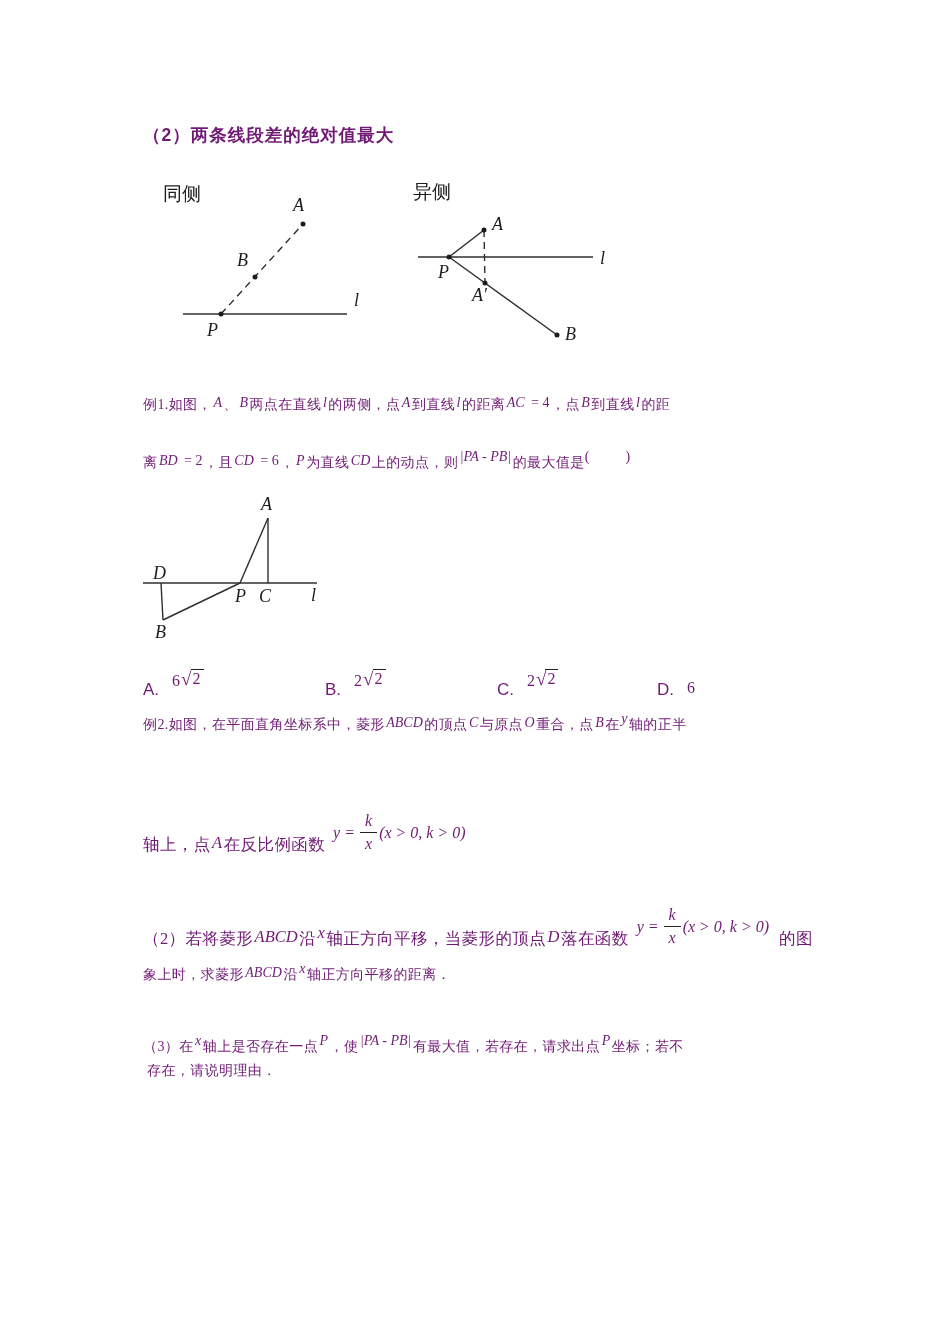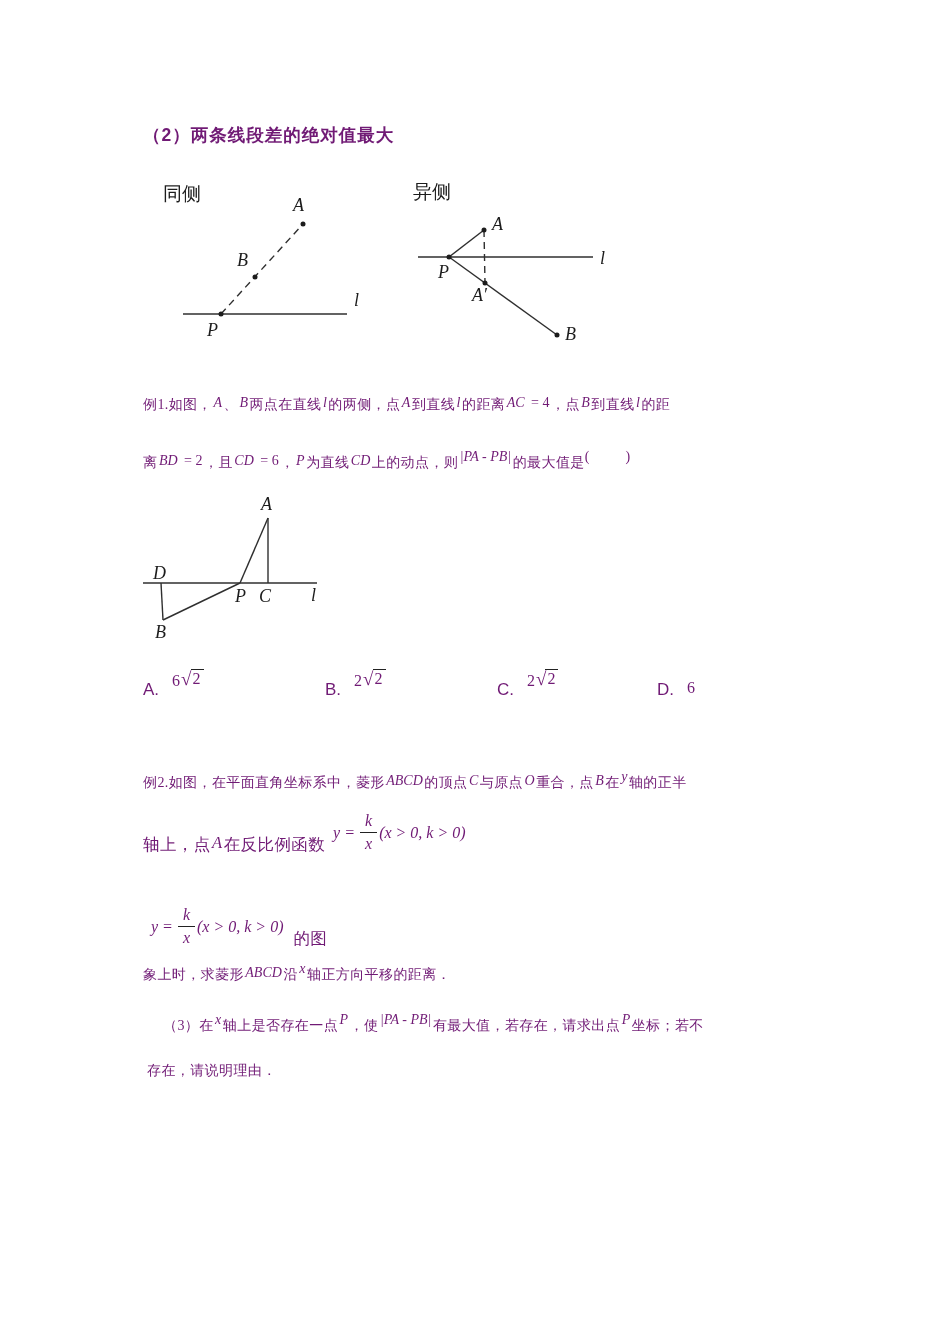--- a/index.html
+++ b/index.html
@@ -159,46 +159,47 @@
         <span class="sqrt-sign">√</span>
         <span class="sqrt-rad">2</span>
       </span>
   </div>
   <div class="option" style="left:657px;">
     <span class="opt-letter">D.</span><span class="opt-val" style="top:-2px;">
         <span class="opt-coef">6</span>
       </span>
   </div>
 
-  <div class="line" style="left:143px;top:770px;"><span>例2.如图，在平面直角坐标系中，菱形</span><span class="math">ABCD</span><span>的顶点</span><span class="math">C</span><span>与原点</span><span class="math">O</span><span>重合，点</span><span class="math">B</span><span>在</span><span class="math raised">y</span><span>轴的正半</span></div>
+  <div class="line" style="left:143px;top:712px;"><span>例2.如图，在平面直角坐标系中，菱形</span><span class="math">ABCD</span><span>的顶点</span><span class="math">C</span><span>与原点</span><span class="math">O</span><span>重合，点</span><span class="math">B</span><span>在</span><span class="math raised">y</span><span>轴的正半</span></div>
 
   <div class="flexline" style="left:143px;top:800px;height:56px;">
     <span class="frag"><span>轴上，点</span><span class="math">A</span><span>在反比例函数</span></span>
     <span class="formula">
       <span class="lead">y =</span>
       <span class="frac">
         <span class="frac-num">k</span>
         <span class="frac-den">x</span>
       </span>
       <span>(x &gt; 0, k &gt; 0)</span>
     </span>
   </div>
 
 
   <div class="flexline" style="left:143px;top:896px;height:54px;">
+    <span class="frag"><span>（2）若将菱形</span><span class="math">ABCD</span><span>沿</span><span class="math raised">x</span><span>轴正方向平移，当菱形的顶点</span><span class="math">D</span><span>落在函数</span></span>
     <span class="formula">
       <span class="lead">y =</span>
       <span class="frac">
         <span class="frac-num">k</span>
         <span class="frac-den">x</span>
       </span>
       <span>(x &gt; 0, k &gt; 0)</span>
     </span>
     <span class="frag"><span>的图</span></span>
   </div>
 
   <div class="line" style="left:143px;top:962px;text-align:center;"><span>象上时，求菱形</span><span class="math">ABCD</span><span>沿</span><span class="math raised">x</span><span>轴正方向平移的距离．</span></div>
 
-  <div class="line" style="left:143px;top:1013px;margin-left:20px;"><span>（3）在</span><span class="math raised">x</span><span>轴上是否存在一点</span><span class="math raised">P</span><span>，使</span><span class="math raised">|PA - PB|</span><span>有最大值，若存在，请求出点</span><span class="math raised">P</span><span>坐标；若不</span></div>
+  <div class="line" style="left:143px;top:1034px;"><span>（3）在</span><span class="math raised">x</span><span>轴上是否存在一点</span><span class="math raised">P</span><span>，使</span><span class="math raised">|PA - PB|</span><span>有最大值，若存在，请求出点</span><span class="math raised">P</span><span>坐标；若不</span></div>
 
   <div class="line" style="left:147px;top:1058px;"><span>存在，请说明理由．</span></div>
 
 </div>
 
 </body></html>

